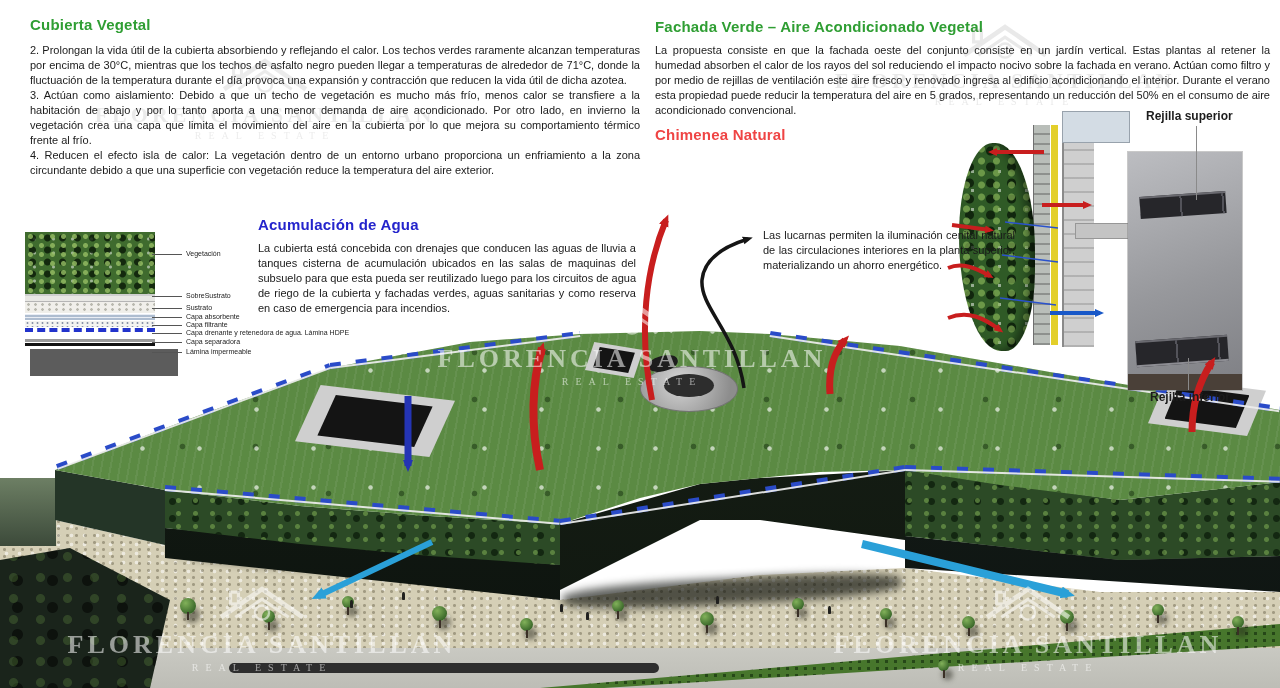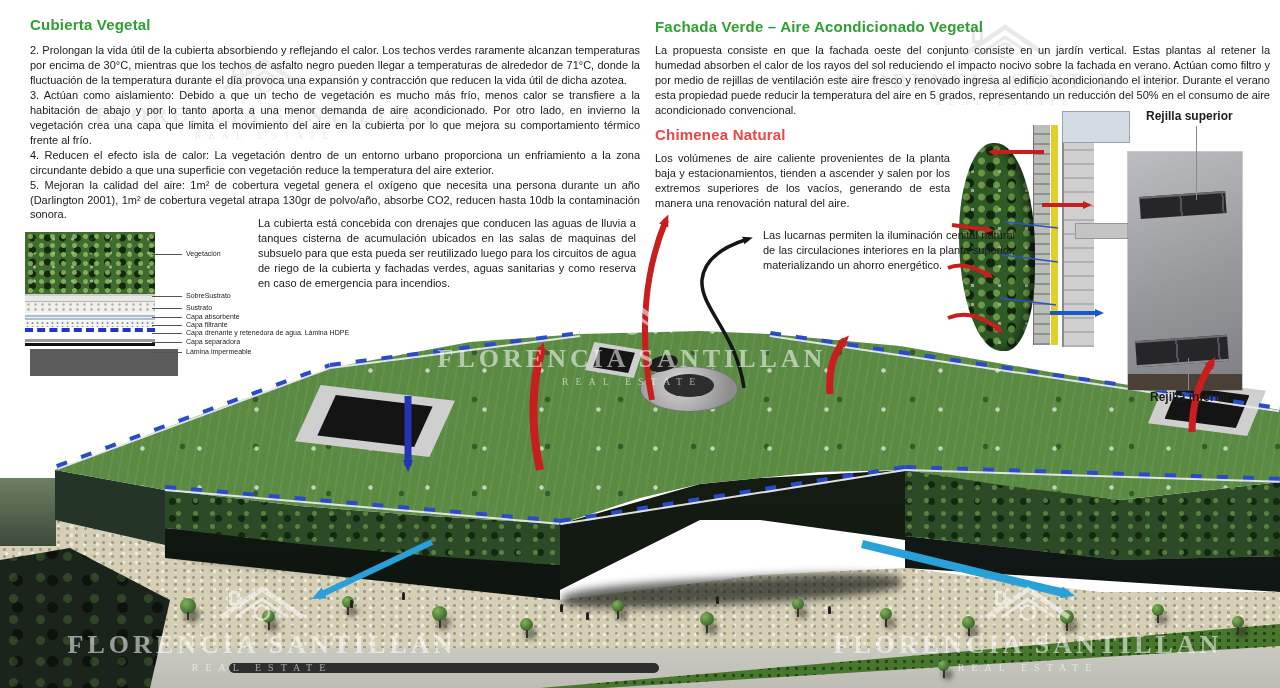--- a/index.html
+++ b/index.html
@@ -323,35 +323,34 @@
     <div class="ld-label" style="top:103px;"><span class="lead"></span><span>Capa drenante y retenedora de agua. Lámina HDPE</span></div>
     <div class="ld-label" style="top:112px;"><span class="lead"></span><span>Capa separadora</span></div>
     <div class="ld-label" style="top:122px;"><span class="lead"></span><span>Lámina impermeable</span></div>
   </div>
 
   <section class="sec sec-cubierta">
     <h2 class="h-green">Cubierta Vegetal</h2>
     <p>2. Prolongan la vida útil de la cubierta absorbiendo y reflejando el calor. Los techos verdes raramente alcanzan temperaturas por encima de 30°C, mientras que los techos de asfalto negro pueden llegar a temperaturas de alrededor de 71°C, donde la fluctuación de la temperatura durante el día provoca una expansión y contracción que reducen la vida útil de dicha azotea.</p>
     <p>3. Actúan como aislamiento: Debido a que un techo de vegetación es mucho más frío, menos calor se transfiere a la habitación de abajo y por lo tanto aporta a una menor demanda de aire acondicionado. Por otro lado, en invierno la vegetación crea una capa que limita el movimiento del aire en la cubierta por lo que mejora su comportamiento térmico frente al frío.</p>
     <p>4. Reducen el efecto isla de calor: La vegetación dentro de un entorno urbano proporciona un enfriamiento a la zona circundante debido a que una superficie con vegetación reduce la temperatura del aire exterior.</p>
-    <p>5. Mejoran la calidad del aire: 1m² de cobertura vegetal genera el oxígeno que necesita una persona durante un año (Darlington 2001), 1m² de cobertura vegetal atrapa 130gr de polvo/año, absorbe CO2, reducen hasta 10db la contaminación sonora.</p>
   </section>
 
   <section class="sec sec-acumulacion">
+    <h2 class="h-blue">Acumulación de Agua</h2>
     <p>La cubierta está concebida con drenajes que conducen las aguas de lluvia a tanques cisterna de acumulación ubicados en las salas de maquinas del subsuelo para que esta pueda ser reutilizado luego para los circuitos de agua de riego de la cubierta y fachadas verdes, aguas sanitarias y como reserva en caso de emergencia para incendios.</p>
   </section>
 
   <section class="sec sec-fachada">
     <h2 class="h-green">Fachada Verde – Aire Acondicionado Vegetal</h2>
     <p>La propuesta consiste en que la fachada oeste del conjunto consiste en un jardín vertical. Estas plantas al retener la humedad absorben el calor de los rayos del sol reduciendo el impacto nocivo sobre la fachada en verano. Actúan como filtro y por medio de rejillas de ventilación este aire fresco y renovado ingresa al edificio acondicionando el interior. Durante el verano esta propiedad puede reducir la temperatura del aire en 5 grados, representando un reducción del 50% en el consumo de aire acondicionado convencional.</p>
   </section>
 
   <section class="sec sec-chimenea">
     <h2 class="h-red">Chimenea Natural</h2>
-    <p>Los volúmenes de aire caliente provenientes de la planta baja y estacionamientos, tienden a ascender y salen por los extremos superiores de los vacíos, generando de esta manera una renovación natural del aire.</p>
   </section>
 
   <section class="sec sec-iluminacion">
     <p>Las lucarnas permiten la iluminación cenital natural de las circulaciones interiores en la planta superior, materializando un ahorro energético.</p>
   </section>
 
   <div class="wm wm-tl">
     <svg class="wm-logo" viewBox="0 0 120 56">
       <path d="M8 50 L60 14 L112 50" fill="none" stroke="currentColor" stroke-width="6"></path>
       <path d="M26 50 L60 27 L94 50" fill="none" stroke="currentColor" stroke-width="4"></path>

